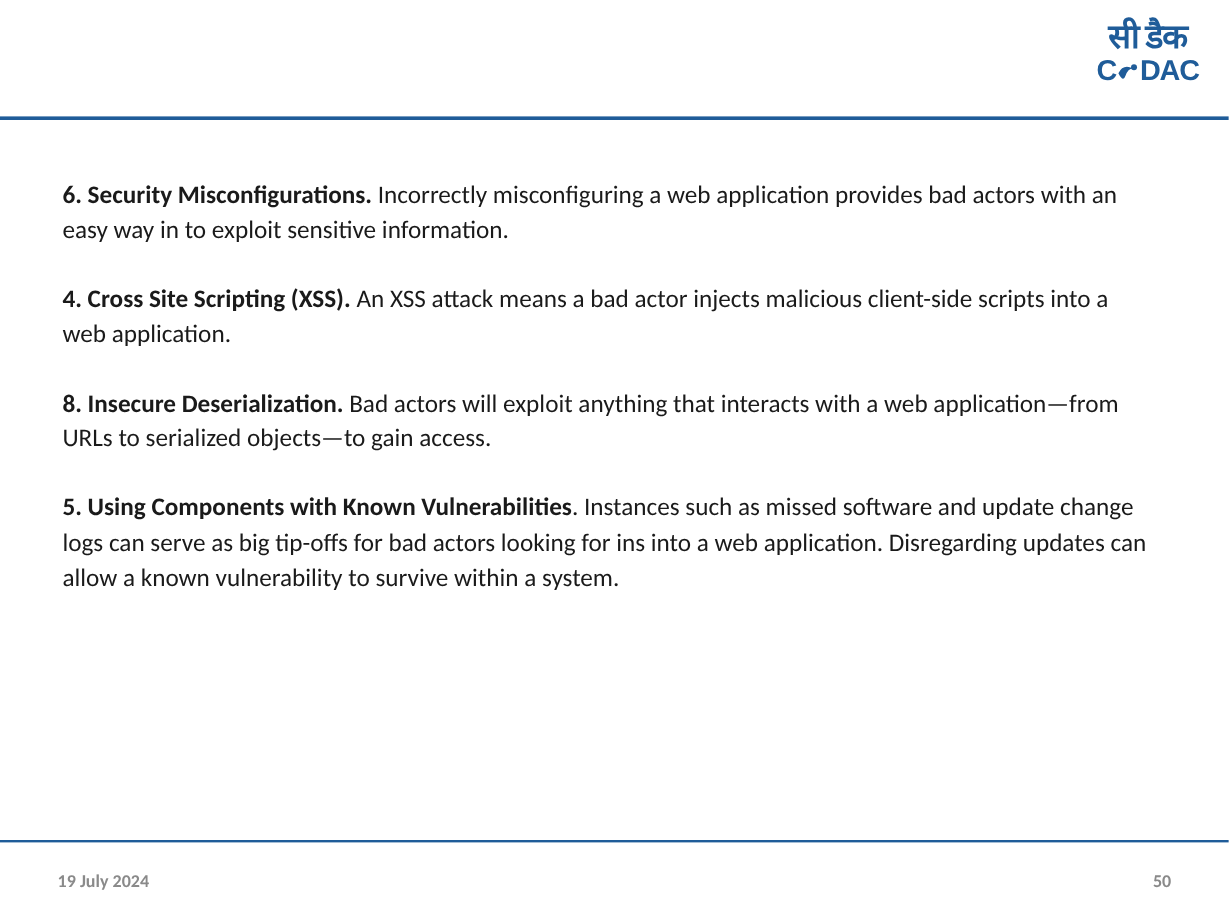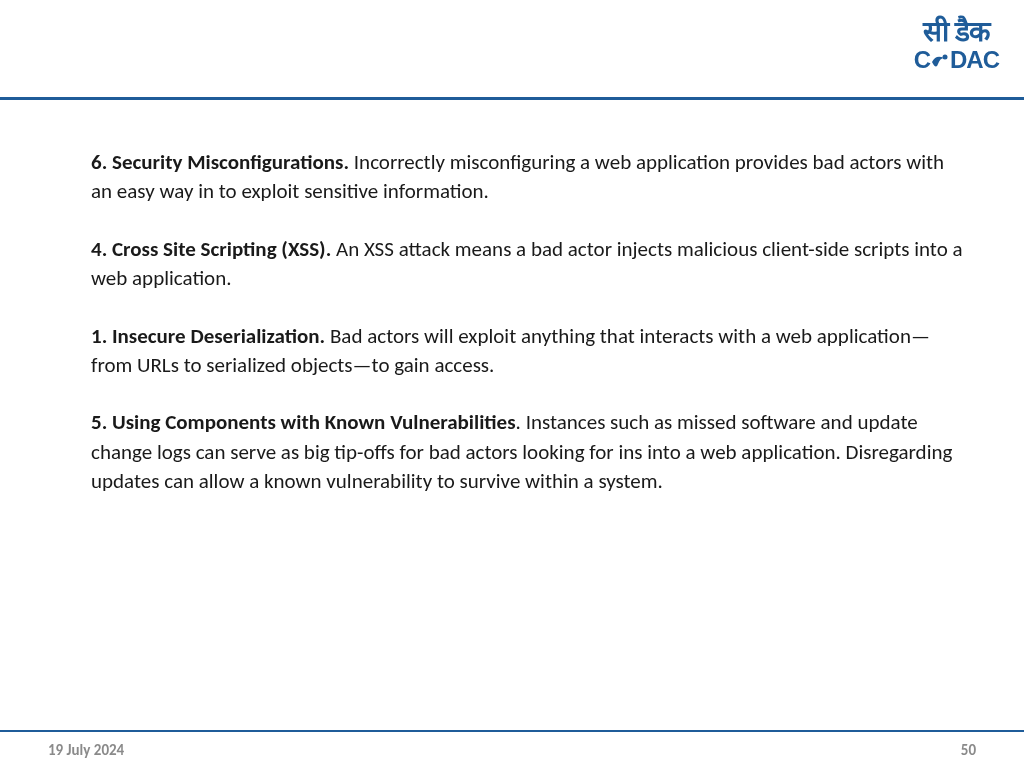--- a/index.html
+++ b/index.html
@@ -26,56 +26,56 @@
       top: 18px;
       display: flex;
       flex-direction: column;
       align-items: center;
     }
     .logo-hindi {
       font-size: 28px;
       font-weight: bold;
       color: #1f5c99;
       line-height: 1;
-      font-family: Liberation Sans, sans-serif;
+      font-family: Liberation Serif, serif;
       letter-spacing: -1px;
     }
     .logo-cdac {
       font-size: 24px;
       font-weight: 900;
       color: #1f5c99;
       letter-spacing: -1px;
       font-family: Arial, sans-serif;
       display: flex;
       align-items: center;
     }
     .logo-cdac .swoosh {
       display: inline-block;
       width: 20px;
       height: 20px;
       position: relative;
     }
     .content {
-      padding: 48px 60px 20px 91px;
+      padding: 48px 60px 20px 52px;
       font-size: 21px;
       line-height: 1.4;
       color: #1a1a1a;
     }
     .item {
       margin-bottom: 28px;
     }
     .item-title {
       font-weight: bold;
     }
     .footer {
       position: absolute;
       bottom: 0;
       left: 0;
       right: 0;
-      height: 38px;
+      height: 68px;
       border-top: 2.5px solid #1f5c99;
       display: flex;
       justify-content: space-between;
       align-items: center;
       padding: 0 48px;
       color: #8a8a8a;
       font-size: 15px;
       font-weight: bold;
     }
   </style>
@@ -97,21 +97,21 @@
 </div>
 
 <div class="content">
   <div class="item">
     <span class="item-title">6. Security Misconfigurations.</span><span> Incorrectly misconfiguring a web application provides bad actors with an easy way in to exploit sensitive information.</span>
   </div>
   <div class="item">
     <span class="item-title">4. Cross Site Scripting (XSS).</span><span> An XSS attack means a bad actor injects malicious client-side scripts into a web application.</span>
   </div>
   <div class="item">
-    <span class="item-title">1. Insecure Deserialization.</span><span> Bad actors will exploit anything that interacts with a web application—from URLs to serialized objects—to gain access.</span>
+    <span class="item-title">8. Insecure Deserialization.</span><span> Bad actors will exploit anything that interacts with a web application—from URLs to serialized objects—to gain access.</span>
   </div>
   <div class="item">
     <span class="item-title">5. Using Components with Known Vulnerabilities</span><span>. Instances such as missed software and update change logs can serve as big tip-offs for bad actors looking for ins into a web application. Disregarding updates can allow a known vulnerability to survive within a system.</span>
   </div>
 </div>
 
 <div class="footer">
   <span>19 July 2024</span>
   <span>50</span>
 </div>

